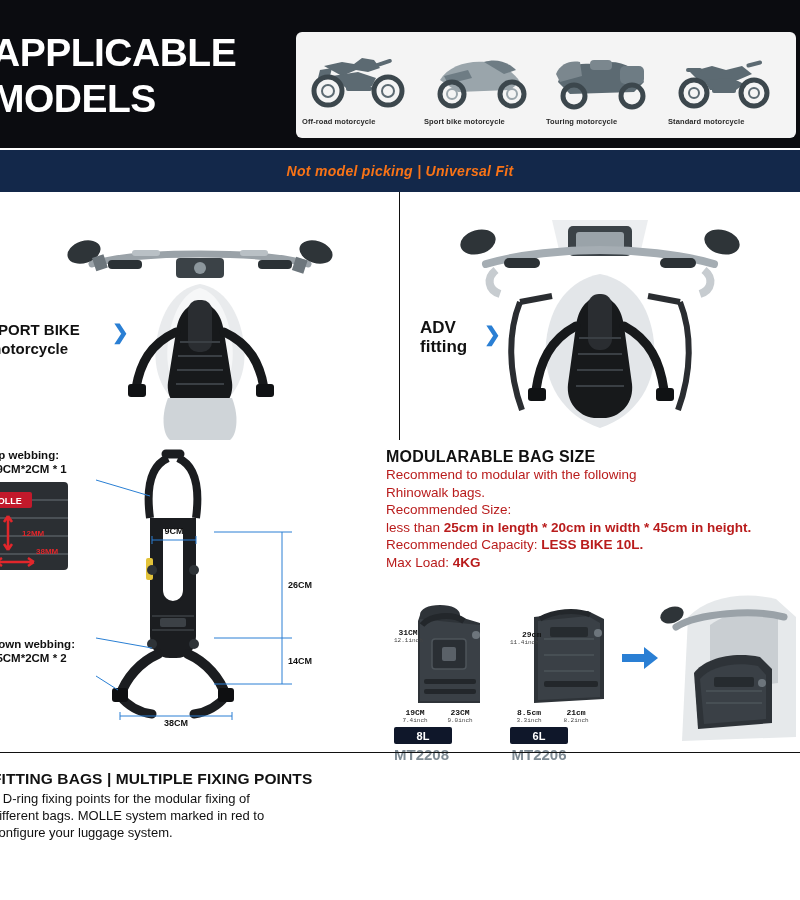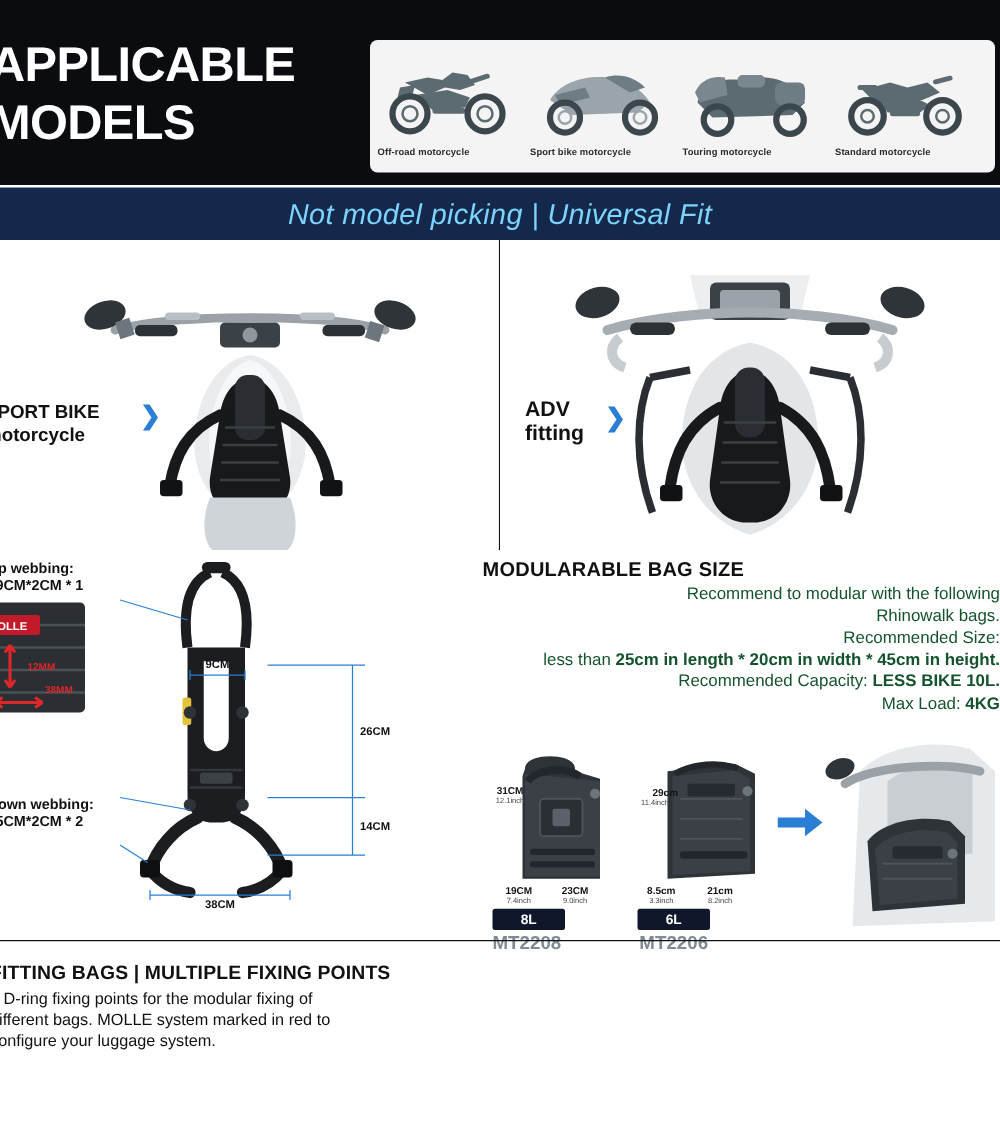--- a/index.html
+++ b/index.html
@@ -52,24 +52,24 @@
   .moto-svg { margin-top: 8px; }
 
   
   .blue-bar {
     width: 800px; height: 44px;
     background: #13284a;
     display: flex; align-items: center; justify-content: center;
     border-top: 2px solid #ffffff;
   }
   .blue-bar-text {
-    color: #7dd3fc;
-    font-size: 23px;
+    color: #f97316;
+    font-size: 14px;
     font-style: italic;
-    font-weight: normal;
+    font-weight: bold;
     letter-spacing: .3px;
   }
 
   
   .bike-row {
     position: relative;
     width: 800px; height: 248px;
     background: #ffffff;
     border-bottom: 1px solid #111;
   }
@@ -111,36 +111,36 @@
     font-size: 11.5px;
     color: #111;
     line-height: 14px;
     font-weight: bold;
   }
 
   .mod-title {
     font-size: 16px; font-weight: bold; color: #111;
     letter-spacing: .2px;
   }
-  .mod-line { font-size: 13.5px; color: #14532d; line-height: 17.5px; text-align: right; }
+  .mod-line { font-size: 13.5px; color: #b91c1c; line-height: 17.5px; }
   .mod-line b { font-weight: bold; }
 
   
   .bags { position: absolute; left: 386px; top: 155px; width: 414px; height: 157px; }
   .bagbox { position: absolute; }
   .bag-badge {
     width: 58px; height: 17px;
     background: #0f172a;
     color: #fff; font-size: 11px; font-weight: bold;
     display:flex; align-items:center; justify-content:center;
     border-radius: 2px;
   }
   .bag-model { font-size: 15px; color:#7e8b94; font-weight: bold; margin-top: 2px; }
   .bag-dim { position:absolute; font-size:7px; color:#111; font-weight:bold; line-height:8px; text-align:center;}
-  .bag-dim span { display:block; font-size:6px; color:#444; font-weight:normal;}
+  .bag-dim span { display:block; font-size:6px; color:#444; font-weight:normal;font-family:Liberation Mono, monospace;}
 
   
   .bottom {
     position: absolute; left: -8px; top: 770px; width: 380px;
   }
   .bottom-title {
     font-size: 15.5px; font-weight: bold; color:#111; letter-spacing:.1px;
   }
   .bottom-body { font-size: 13px; color:#111; line-height: 17px; margin-top:2px;}
 

